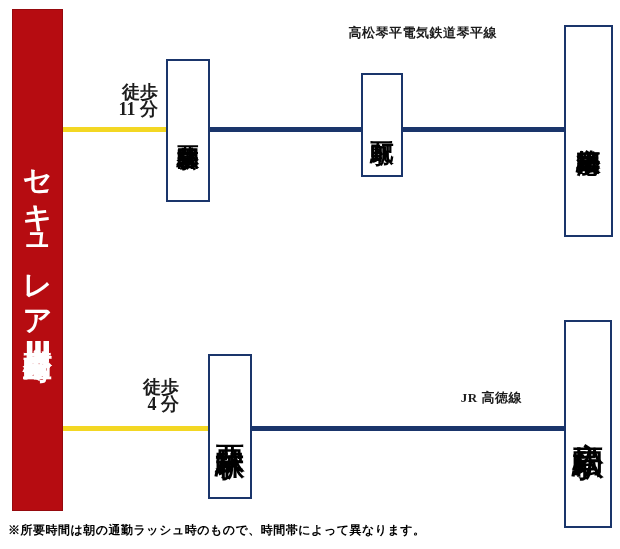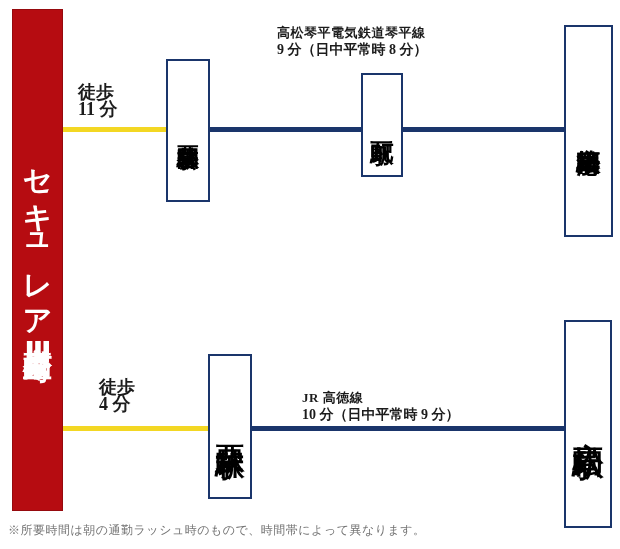--- a/index.html
+++ b/index.html
@@ -47,37 +47,37 @@
     writing-mode:vertical-rl;
     text-orientation:mixed;
     color:#000000;
     font-weight:600;
     line-height:1;
     white-space:nowrap;
   }
   
   .label{
     position:absolute;
-    text-align:left;
+    text-align:right;
     color:var(--text-dark,#1c1c1c);
     font-weight:600;
     z-index:3;
   }
   .label span{display:block;}
   .label.walk-label span{font-size:18px;line-height:17px;}
   .label.rail-label .l1{font-size:13px;line-height:17px;letter-spacing:0.5px;}
   .label.rail-label .l2{font-size:14px;line-height:18px;}
   
   .footnote{
     position:absolute;
     left:8px;top:522px;width:600px;
     font-size:12px;
-    font-weight:400;
+    font-weight:700;
     letter-spacing:0.5px;
-    color:#737373;
+    color:#000000;
   }
 </style>
 </head>
 <body>
 
 <div class="canvas">
 
   <div class="banner">
     <span class="banner-text">セキュレア高松今里町Ⅲ</span>
   </div>
@@ -85,21 +85,20 @@
   <div class="line walk" style="left:63px;top:127px;width:103px"></div>
   <div class="line rail" style="left:210px;top:127px;width:356px"></div>
 
   <div class="label walk-label" style="left:78px;top:84px;width:80px">
     <span>徒歩</span>
     <span>11 分</span>
   </div>
 
   <div class="label rail-label" style="left:277px;top:24px;width:220px">
     <span class="l1">高松琴平電気鉄道琴平線</span>
-    <span class="l2">9 分（日中平常時 8 分）</span>
   </div>
 
   <div class="station" style="left:166px;top:59px;width:44px;height:143px">
     <span class="vtext" style="font-size:22px;letter-spacing:1px">栗林公園駅</span>
   </div>
 
   <div class="station" style="left:361px;top:73px;width:42px;height:104px">
     <span class="vtext" style="font-size:23px;letter-spacing:1px">瓦町駅</span>
   </div>
 
@@ -110,21 +109,20 @@
   <div class="line walk" style="left:63px;top:426px;width:145px"></div>
   <div class="line rail" style="left:252px;top:426px;width:314px"></div>
 
   <div class="label walk-label" style="left:99px;top:379px;width:80px">
     <span>徒歩</span>
     <span>4 分</span>
   </div>
 
   <div class="label rail-label" style="left:302px;top:389px;width:220px">
     <span class="l1">JR 高徳線</span>
-    <span class="l2">10 分（日中平常時 9 分）</span>
   </div>
 
   <div class="station" style="left:208px;top:354px;width:44px;height:145px">
     <span class="vtext" style="font-size:29px;letter-spacing:4px">栗林駅</span>
   </div>
 
   <div class="station" style="left:564px;top:320px;width:48px;height:208px">
     <span class="vtext" style="font-size:31px;letter-spacing:5px">高松駅</span>
   </div>
 

